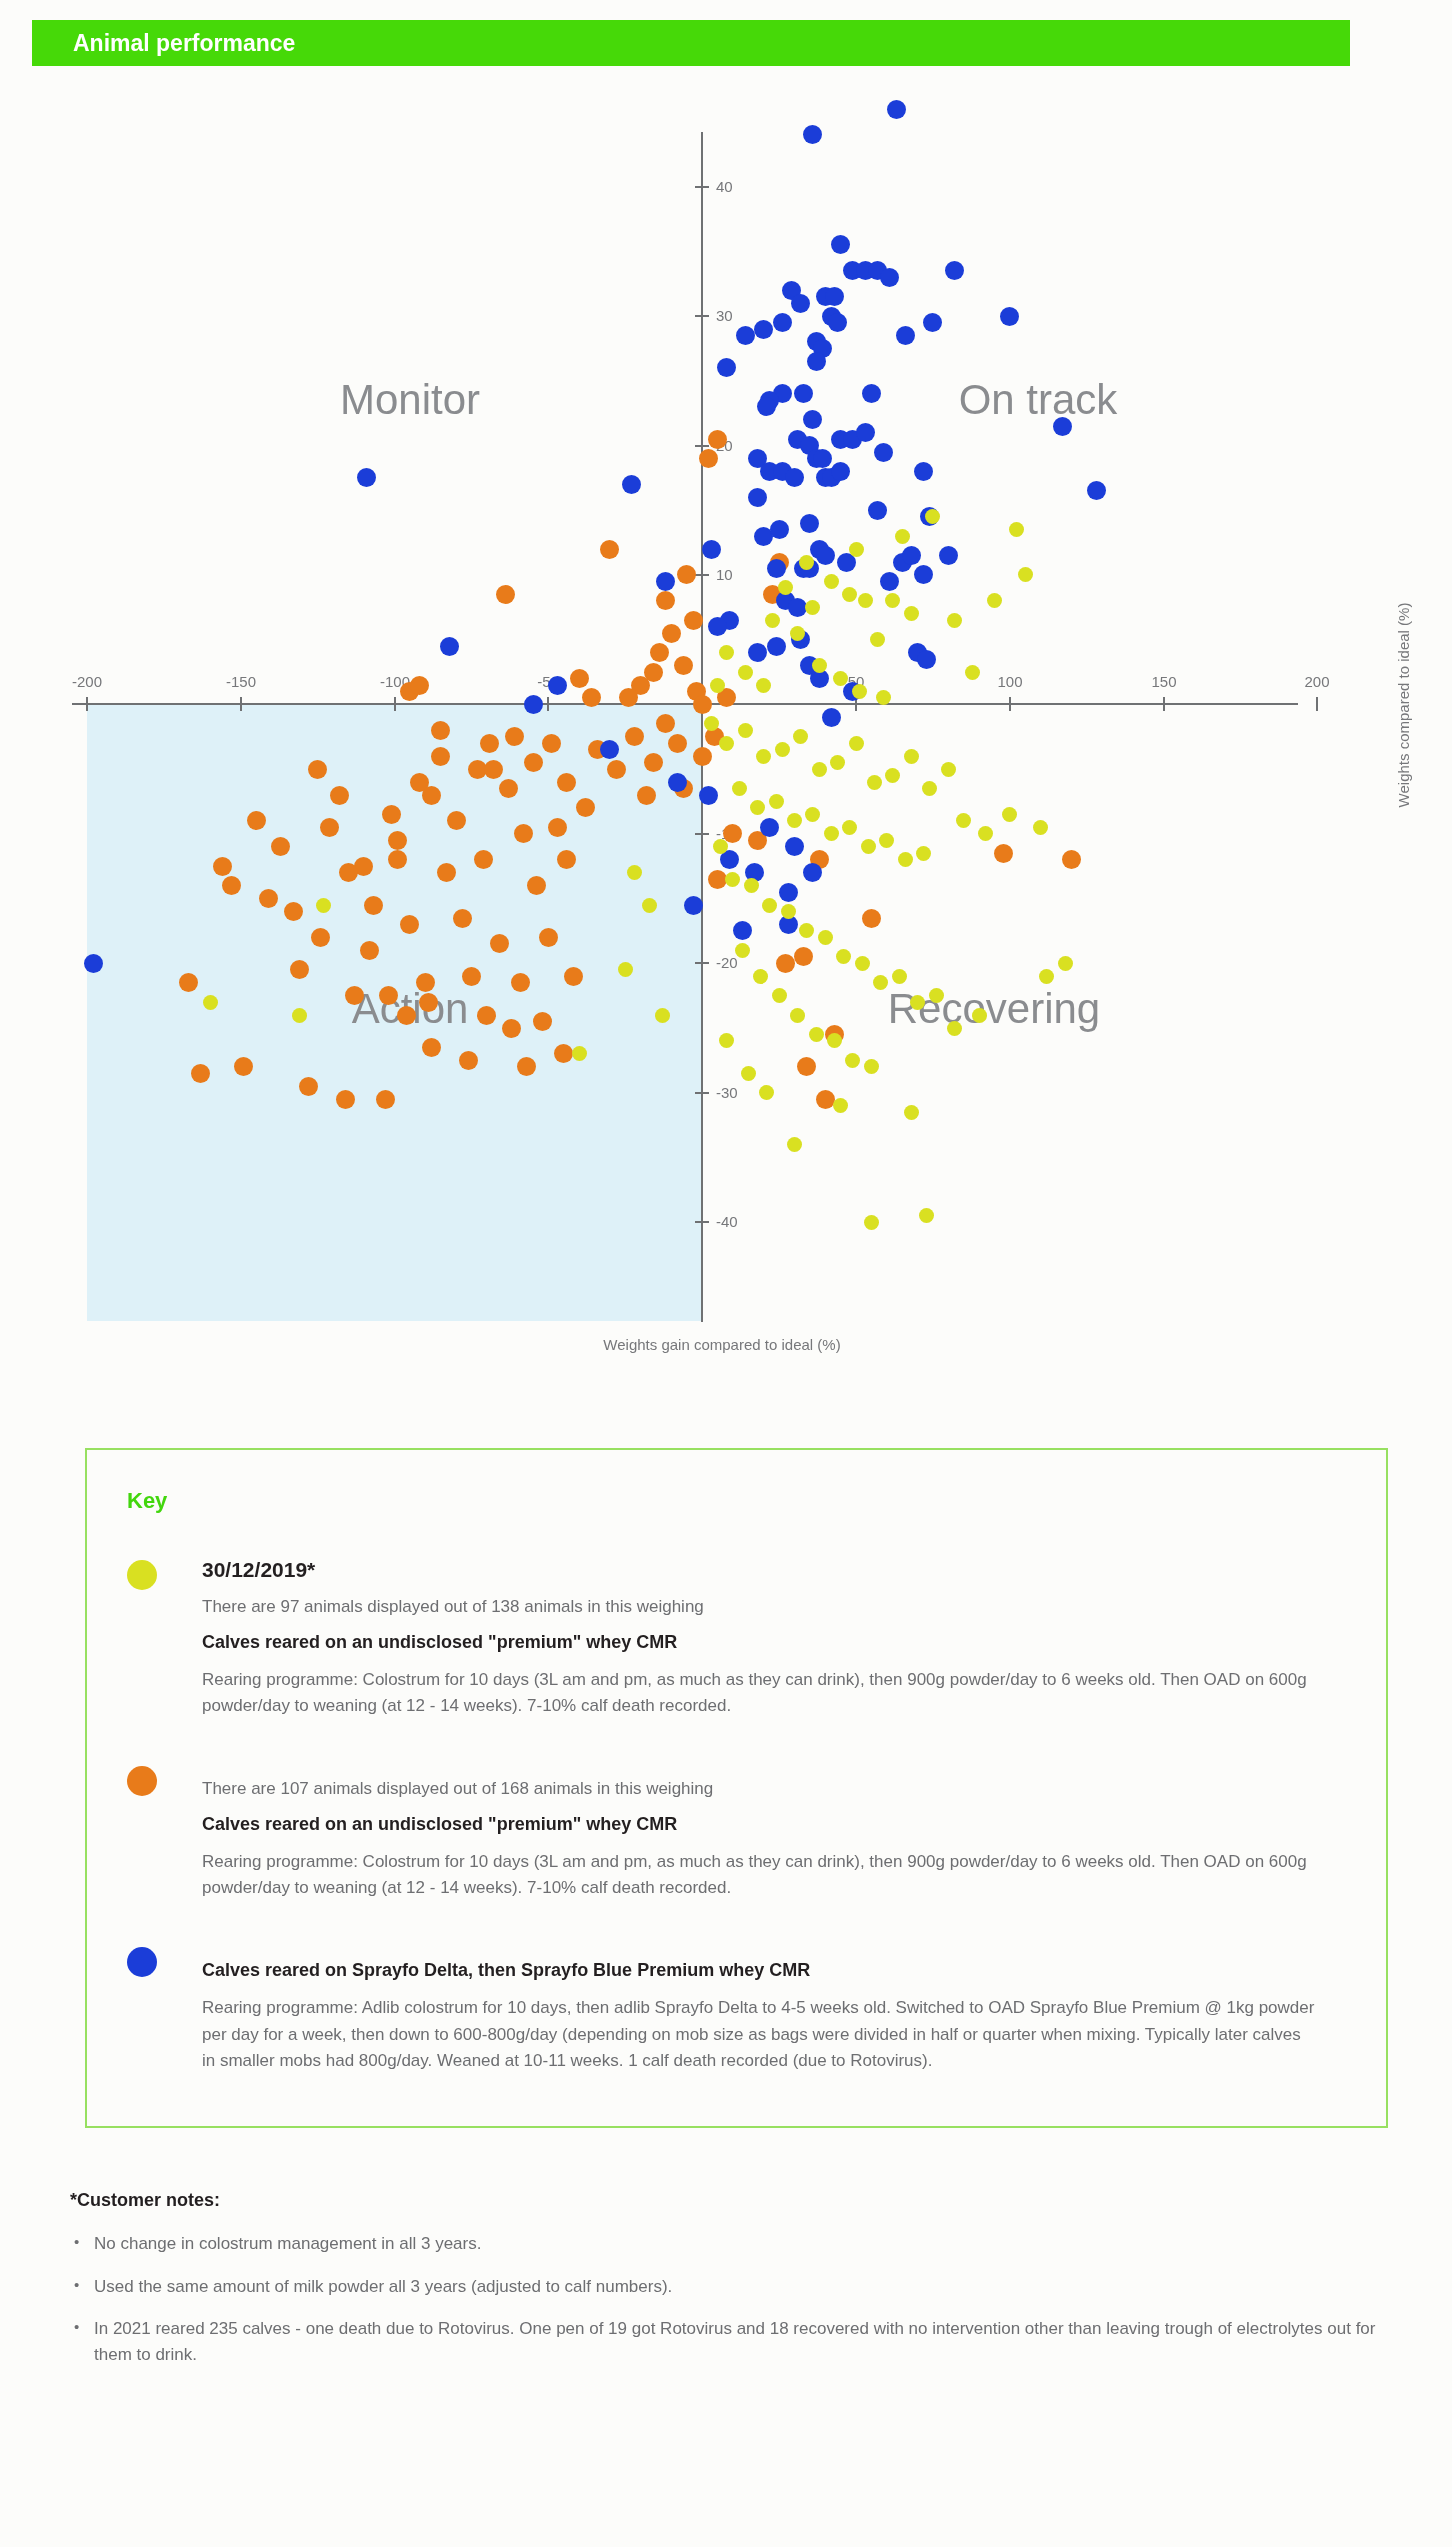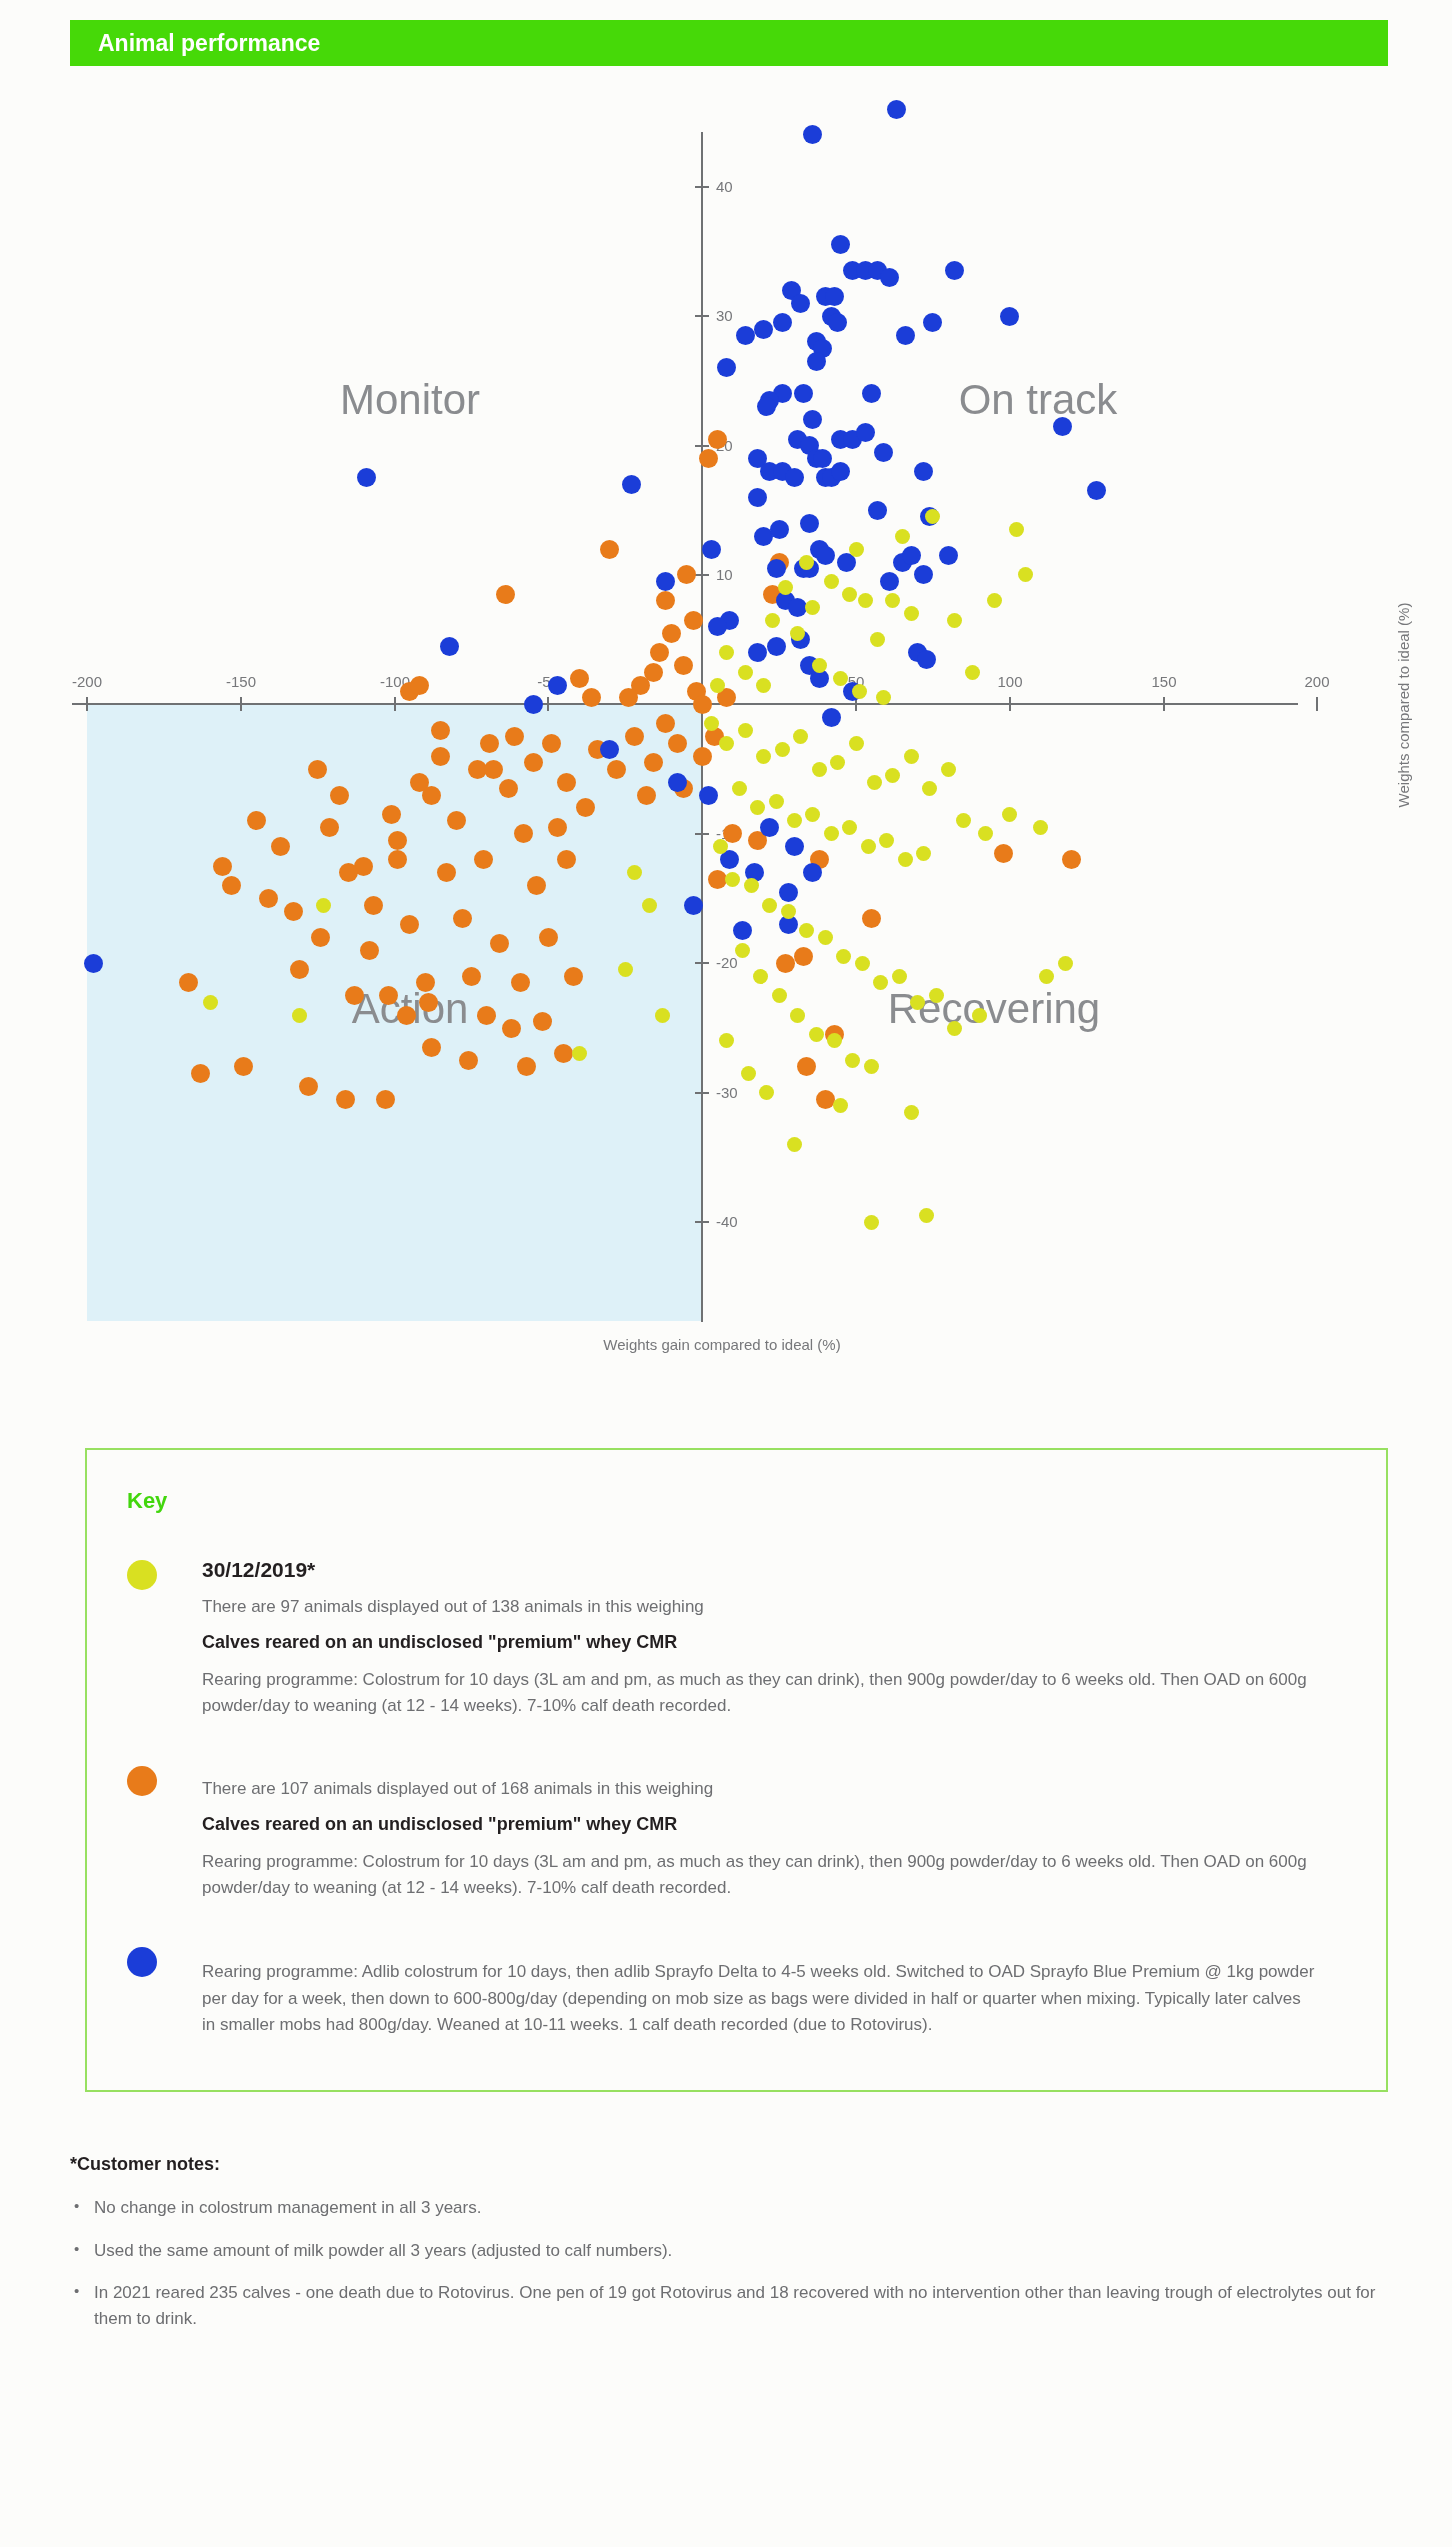--- a/index.html
+++ b/index.html
@@ -10,25 +10,25 @@
     color:#2b2b2b;
     width:1453px; height:2547px;
     overflow:hidden;
   }
   .page-title {
     margin:44px 0 0 70px;
     font-size:26px; font-weight:bold;
     color:#42d60d;
   }
   .banner {
-    margin:20px 0 0 70px;
+    margin:20px 0 0 32px;
     width:1318px; height:46px;
     background:#46d908;
     color:#ffffff; font-weight:bold; font-size:23px;
-    line-height:46px; padding-left:28px;
+    line-height:46px; padding-left:41px;
   }
   .chart-wrap {
     position:relative;
     margin:30px 0 0 50px;
     width:1393px; height:1294px;
   }
   #plot {
     position:absolute; left:0; top:0;
     width:1274px; height:1226px;
   }
@@ -460,20 +460,21 @@
             <div class="key-count">There are 107 animals displayed out of 168 animals in this weighing</div>
             <div class="key-bold">Calves reared on an undisclosed "premium" whey CMR</div>
             <div class="key-detail">Rearing programme: Colostrum for 10 days (3L am and pm, as much as they can drink), then 900g powder/day to 6 weeks old. Then OAD on 600g powder/day to weaning (at 12 - 14 weeks). 7-10% calf death recorded.</div>
           </div>
         </div>
         <div class="key-item">
           <div class="key-dot-col">
             <div class="key-dot" style="background: rgb(27, 61, 216);"></div>
           </div>
           <div class="key-text-col">
+            <div class="key-bold">Calves reared on Sprayfo Delta, then Sprayfo Blue Premium whey CMR</div>
             <div class="key-detail">Rearing programme: Adlib colostrum for 10 days, then adlib Sprayfo Delta to 4-5 weeks old. Switched to OAD Sprayfo Blue Premium @ 1kg powder per day for a week, then down to 600-800g/day (depending on mob size as bags were divided in half or quarter when mixing. Typically later calves in smaller mobs had 800g/day. Weaned at 10-11 weeks. 1 calf death recorded (due to Rotovirus).</div>
           </div>
         </div>
       </div>
   </div>
 
   <div class="notes">
     <div class="notes-heading">*Customer notes:</div>
     <ul class="notes-list" id="notes-list">
         <li class="notes-item">No change in colostrum management in all 3 years.</li>

